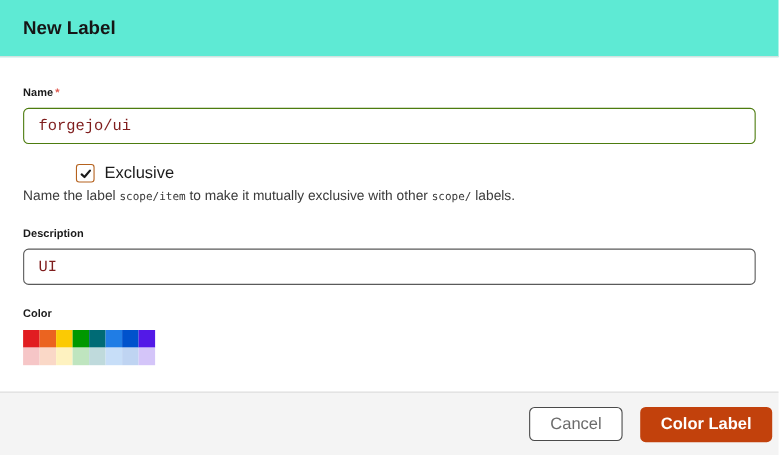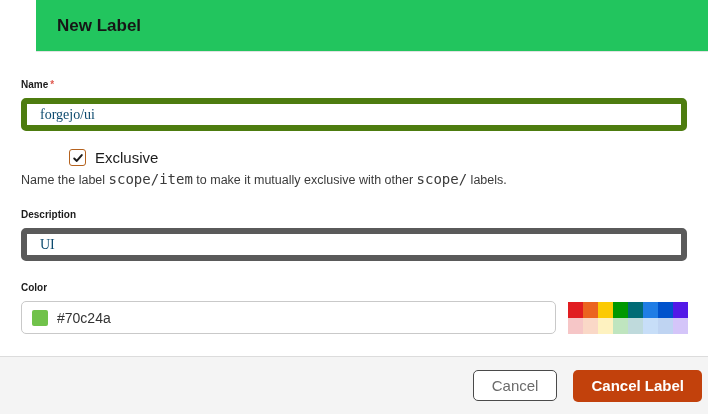--- a/index.html
+++ b/index.html
@@ -7,43 +7,42 @@
   body { font-family: "Liberation Sans", sans-serif; color: #1b1b1b; }
 
   .dialog {
     width: 708px; height: 414px;
     display: flex; flex-direction: column;
     background: #ffffff; overflow: hidden;
   }
 
   .dialog-header {
     height: 52px; flex: 0 0 52px;
-    background: #22c55e;
+    background: #5eead4;
     border-bottom: 1px solid #e2e2e2;
     display: flex; align-items: center;
     padding: 0 21px;
-    margin-left: 36px;
   }
   .dialog-title { font-size: 17px; font-weight: bold; color: #161616; }
 
   .dialog-body { flex: 1 1 auto; padding: 0 21px; }
 
   .field-label {
     display: block;
     margin: 27px 0 8px 0;
     font-size: 10px; font-weight: bold; color: #1b1b1b;
   }
   .required-mark { color: #e0594f; font-weight: bold; margin-left: 2px; }
 
   .text-input {
     width: 100%; height: 33px;
-    border: 6px solid #4d7c0f; border-radius: 5px;
+    border: 1px solid #4d7c0f; border-radius: 5px;
     padding: 0 13px;
-    font-family: Liberation Serif, serif;
-    font-size: 14px; color: #0c4a6e;
+    font-family: Liberation Mono, monospace;
+    font-size: 14px; color: #7f1d1d;
     background: #ffffff;
     outline: none;
   }
   .text-input.focused { border-color: #5a5a5a; }
 
   .checkbox-row {
     margin-top: 18px;
     display: flex; align-items: center; gap: 9px; margin-left: 48px;
   }
   .checkbox-box {
@@ -55,21 +54,21 @@
   }
   .checkbox-box svg { display: block; }
   .checkbox-label { font-size: 15px; color: #1b1b1b; cursor: pointer; }
 
   .help-text {
     margin-top: 5px;
     font-size: 12.5px; color: #3a3a3a;
   }
   .help-text .mono {
     font-family: "DejaVu Sans Mono", monospace;
-    font-size: 14px;
+    font-size: 10px;
   }
 
   .label-tight { margin-top: 22px; }
 
   .color-row { display: flex; align-items: flex-start; gap: 12px; }
   .color-input-wrap {
     flex: 0 0 535px; width: 535px; height: 33px;
     border: 1px solid #c9c9c9; border-radius: 5px;
     background: #ffffff;
     display: flex; align-items: center;
@@ -142,24 +141,20 @@
     </div>
     <div class="help-text">
       <span>Name the label </span><span class="mono">scope/item</span><span> to make it mutually exclusive with other </span><span class="mono">scope/</span><span> labels.</span>
     </div>
 
     <label class="field-label label-tight">Description</label>
     <input class="text-input focused" type="text" value="UI" style="">
 
     <label class="field-label" style="margin-top:21px">Color</label>
     <div class="color-row">
-      <div class="color-input-wrap">
-        <span class="color-swatch-current" style="background-color: rgb(112, 194, 74);"></span>
-        <input class="color-input-value" type="text" value="#70c24a" style="">
-      </div>
       <div class="palette">
           <div class="swatch" style="background-color: rgb(225, 29, 33);"></div>
           <div class="swatch" style="background-color: rgb(235, 100, 32);"></div>
           <div class="swatch" style="background-color: rgb(251, 202, 4);"></div>
           <div class="swatch" style="background-color: rgb(0, 152, 0);"></div>
           <div class="swatch" style="background-color: rgb(0, 107, 117);"></div>
           <div class="swatch" style="background-color: rgb(32, 125, 229);"></div>
           <div class="swatch" style="background-color: rgb(0, 82, 204);"></div>
           <div class="swatch" style="background-color: rgb(83, 25, 231);"></div>
           <div class="swatch" style="background-color: rgb(246, 198, 199);"></div>
@@ -170,16 +165,16 @@
           <div class="swatch" style="background-color: rgb(199, 222, 248);"></div>
           <div class="swatch" style="background-color: rgb(191, 212, 242);"></div>
           <div class="swatch" style="background-color: rgb(212, 197, 249);"></div>
         </div>
     </div>
 
   </div>
 
   <div class="dialog-footer">
     <button class="btn btn-cancel">Cancel</button>
-    <button class="btn btn-primary" style="background-color: rgb(194, 65, 12);">Cancel Label</button>
+    <button class="btn btn-primary" style="background-color: rgb(194, 65, 12);">Color Label</button>
   </div>
 
 </div>
 
 </body></html>

